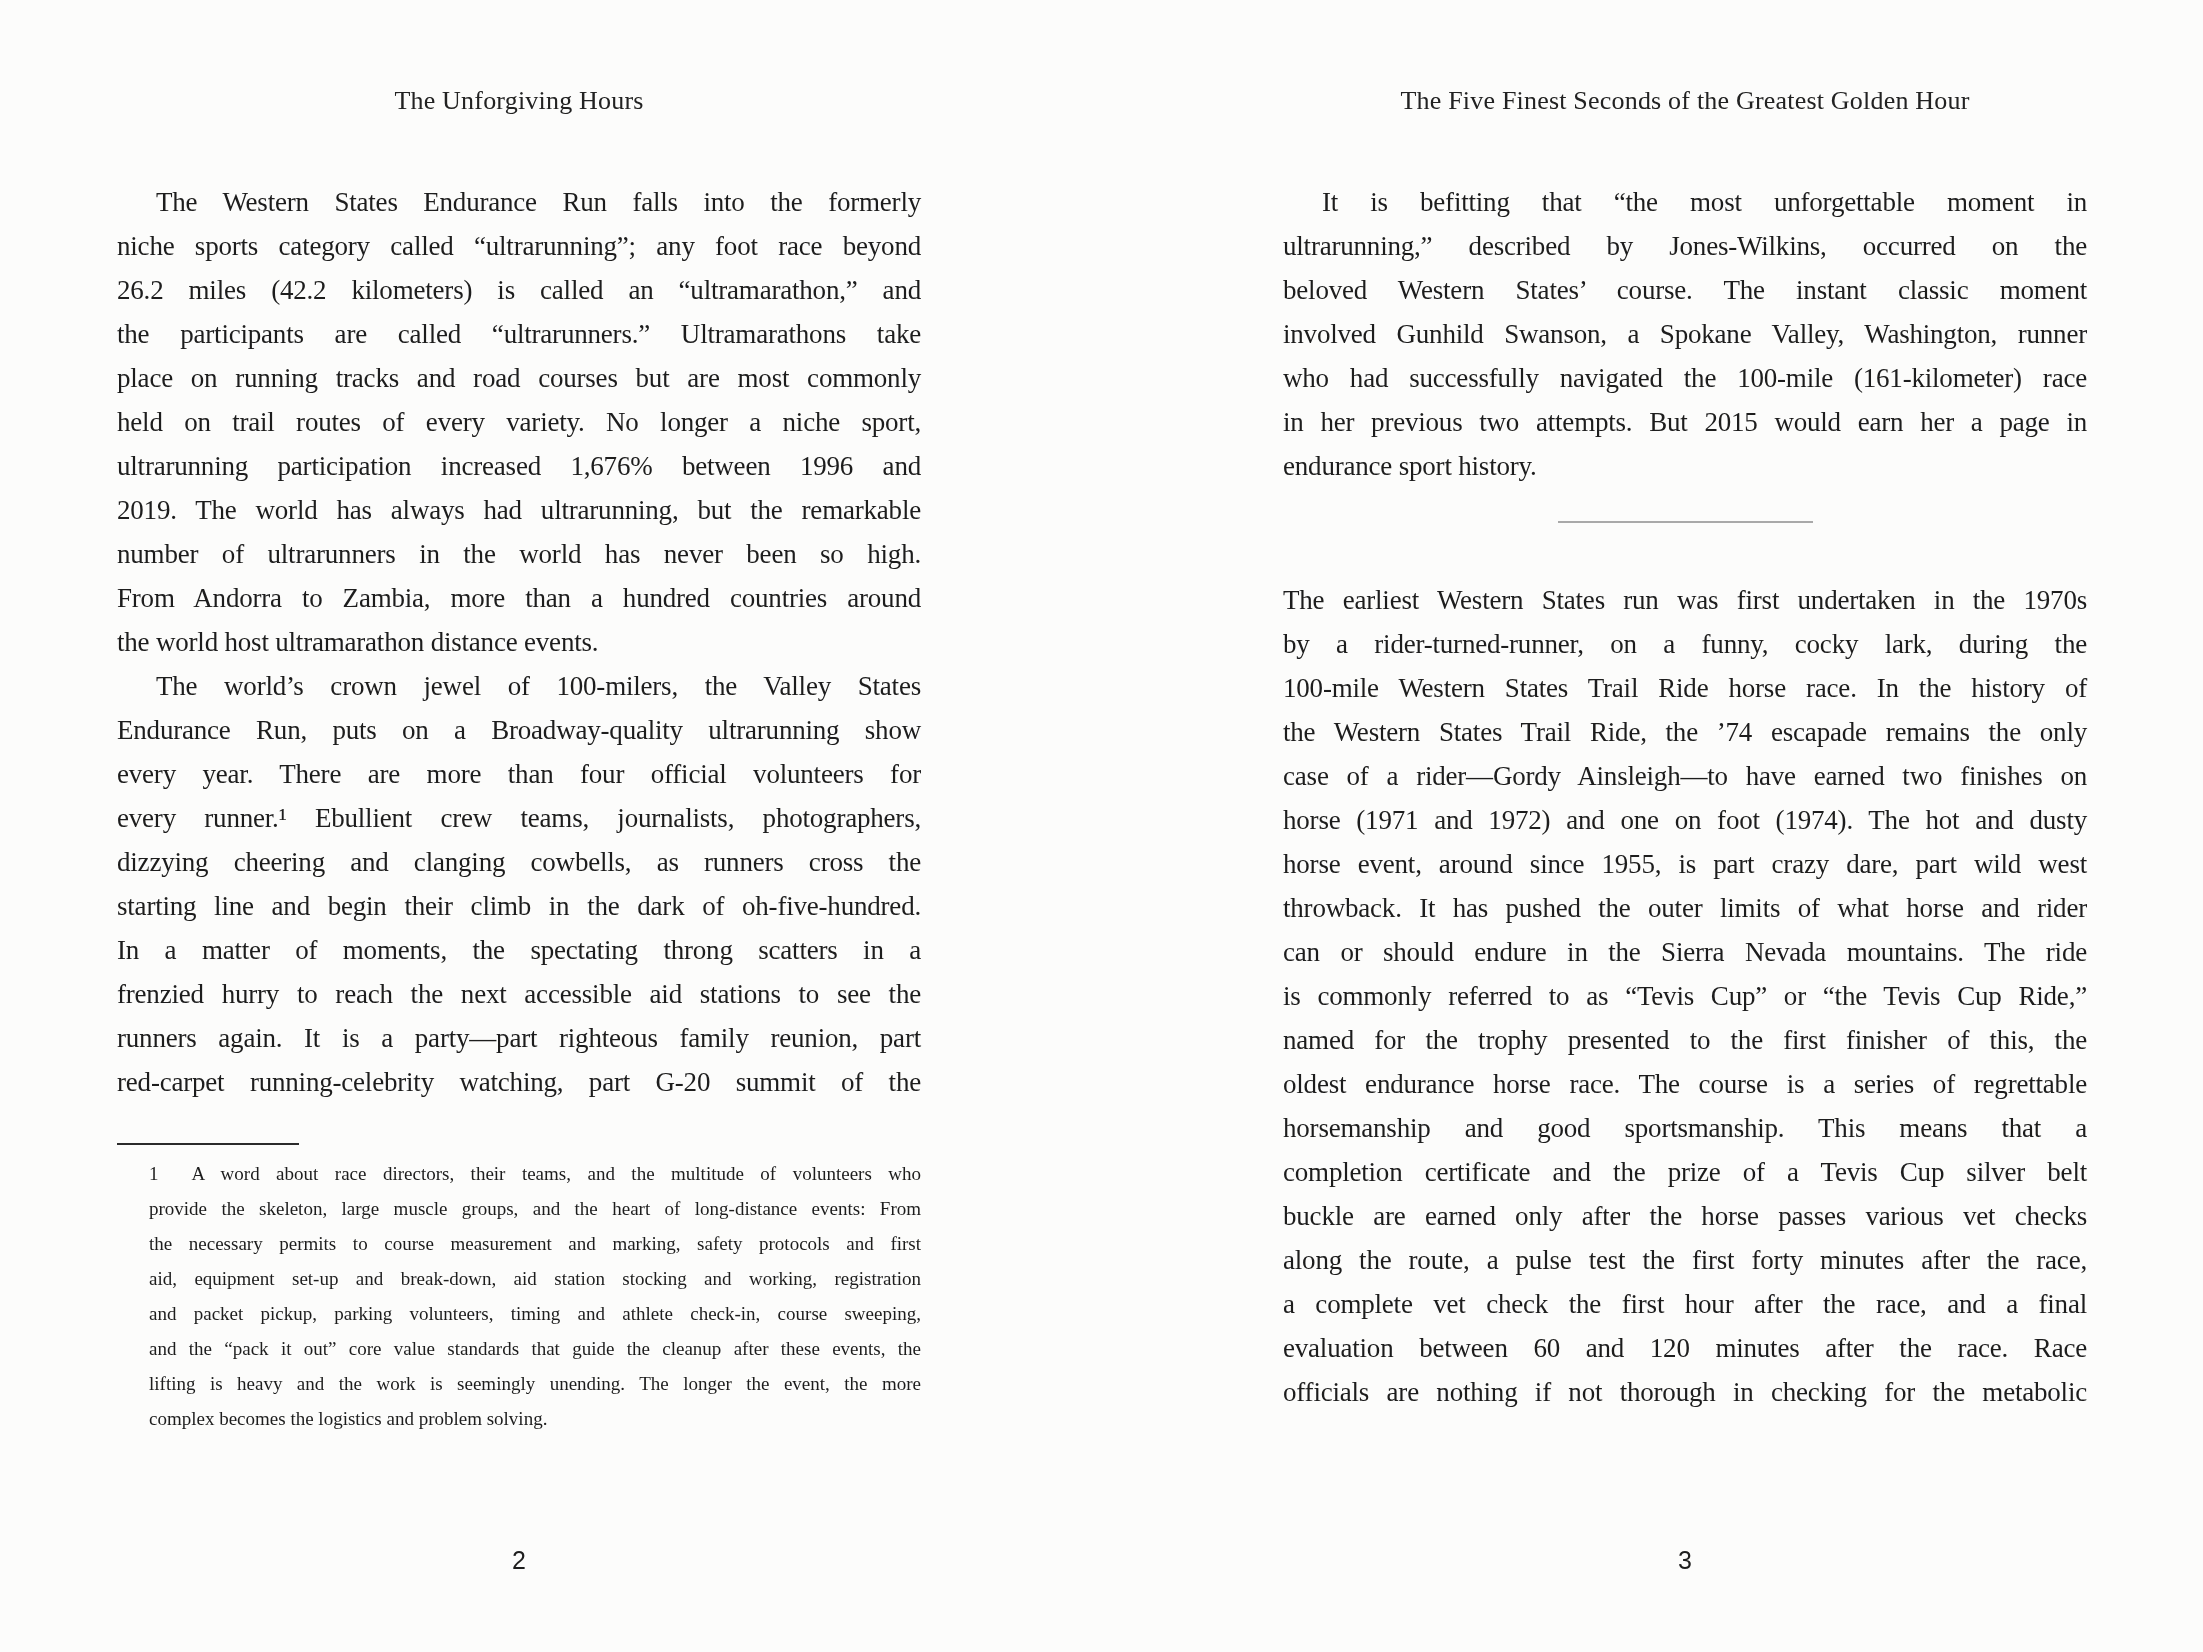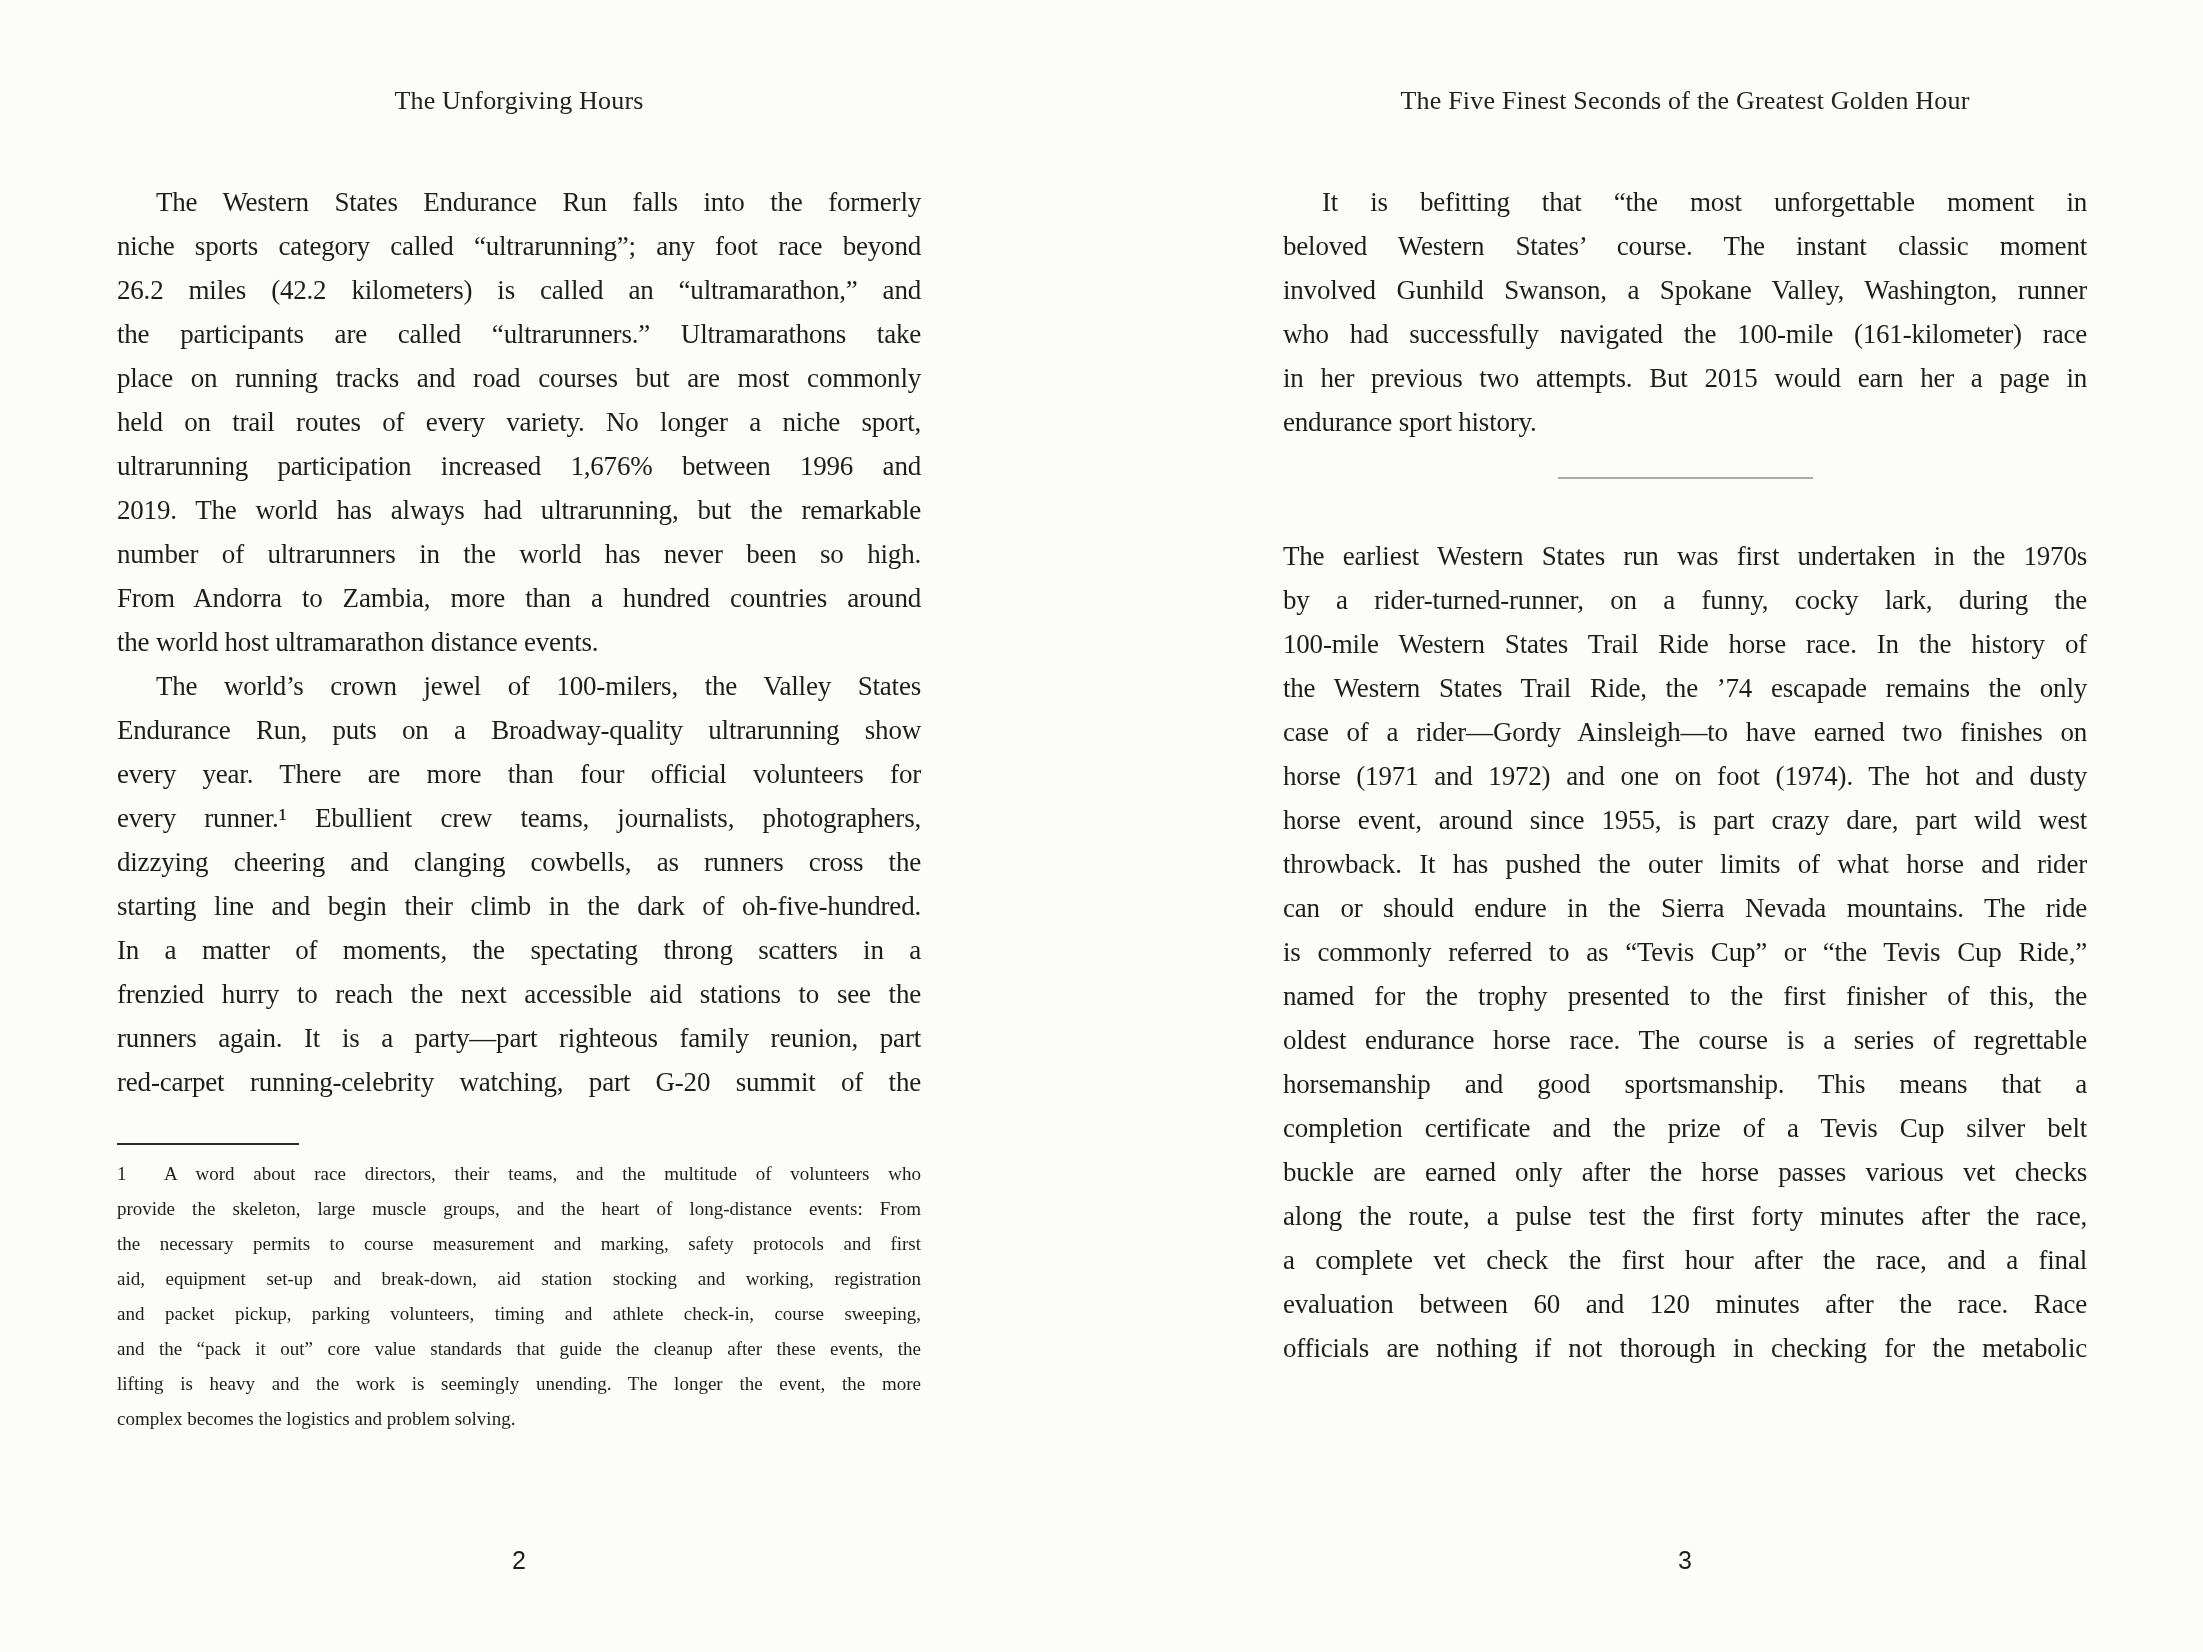--- a/index.html
+++ b/index.html
@@ -60,20 +60,21 @@
     width: 182px;
     border-top: 2.8px solid #2b2b2b;
     margin: 39px 0 11px 0;
     height: 0;
   }
   .footnote .line {
     font-size: 19px;
     height: 35px;
     line-height: 35px;
     letter-spacing: 0;
+    margin-left: 32px;
   }
   .section-break {
     width: 255px;
     border-top: 2.8px solid #a9a9a9;
     margin: 33px auto 55px auto;
     height: 0;
   }
   .folio {
     position: absolute;
     top: 1546px;
@@ -131,20 +132,21 @@
         </div>
       </div>
     <div class="folio">2</div>
   </section>
 
   <section class="page page-right">
     <div class="running-head">The Five Finest Seconds of the Greatest Golden Hour</div>
     <div class="page-body">
         <div class="paragraph">
           <div class="line indent" style="">It is befitting that “the most unforgettable moment in</div>
+          <div class="line" style="">ultrarunning,” described by Jones-Wilkins, occurred on the</div>
           <div class="line" style="">beloved Western States’ course. The instant classic moment</div>
           <div class="line" style="">involved Gunhild Swanson, a Spokane Valley, Washington, runner</div>
           <div class="line" style="">who had successfully navigated the 100-mile (161-kilometer) race</div>
           <div class="line" style="">in her previous two attempts. But 2015 would earn her a page in</div>
           <div class="line last" style="">endurance sport history.</div>
         </div>
         <div class="section-break"></div>
         <div class="paragraph">
           <div class="line" style="">The earliest Western States run was first undertaken in the 1970s</div>
           <div class="line" style="">by a rider-turned-runner, on a funny, cocky lark, during the</div>

